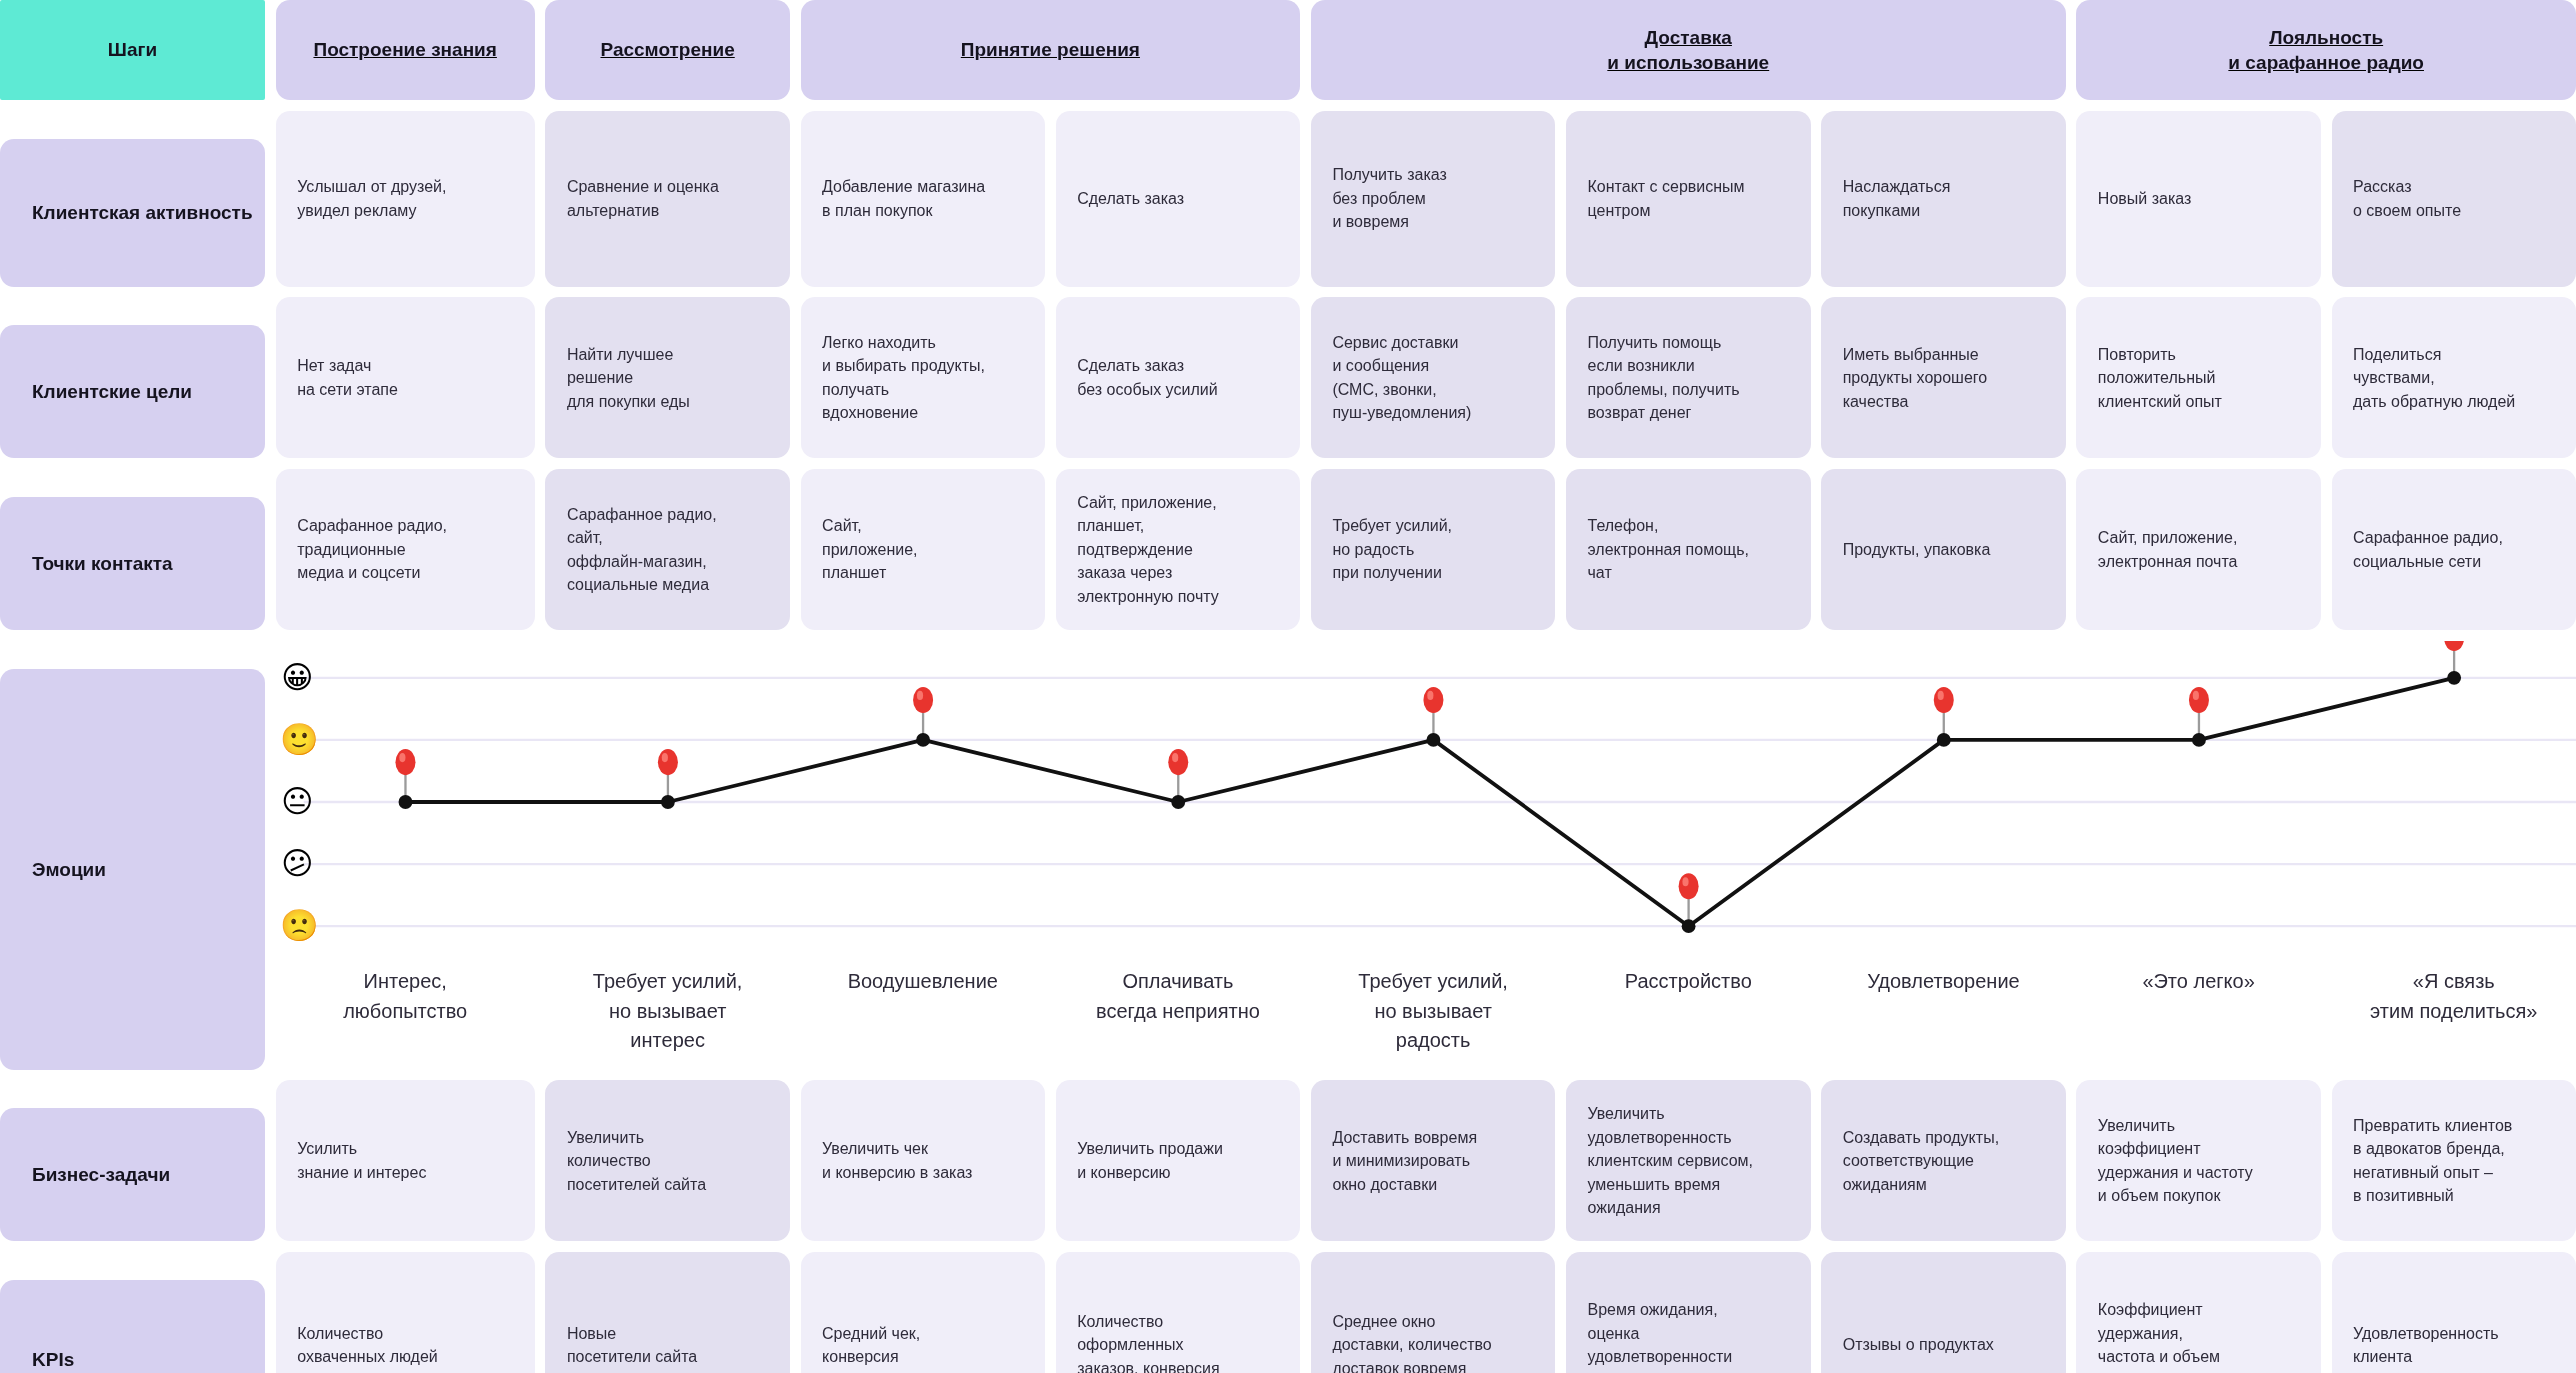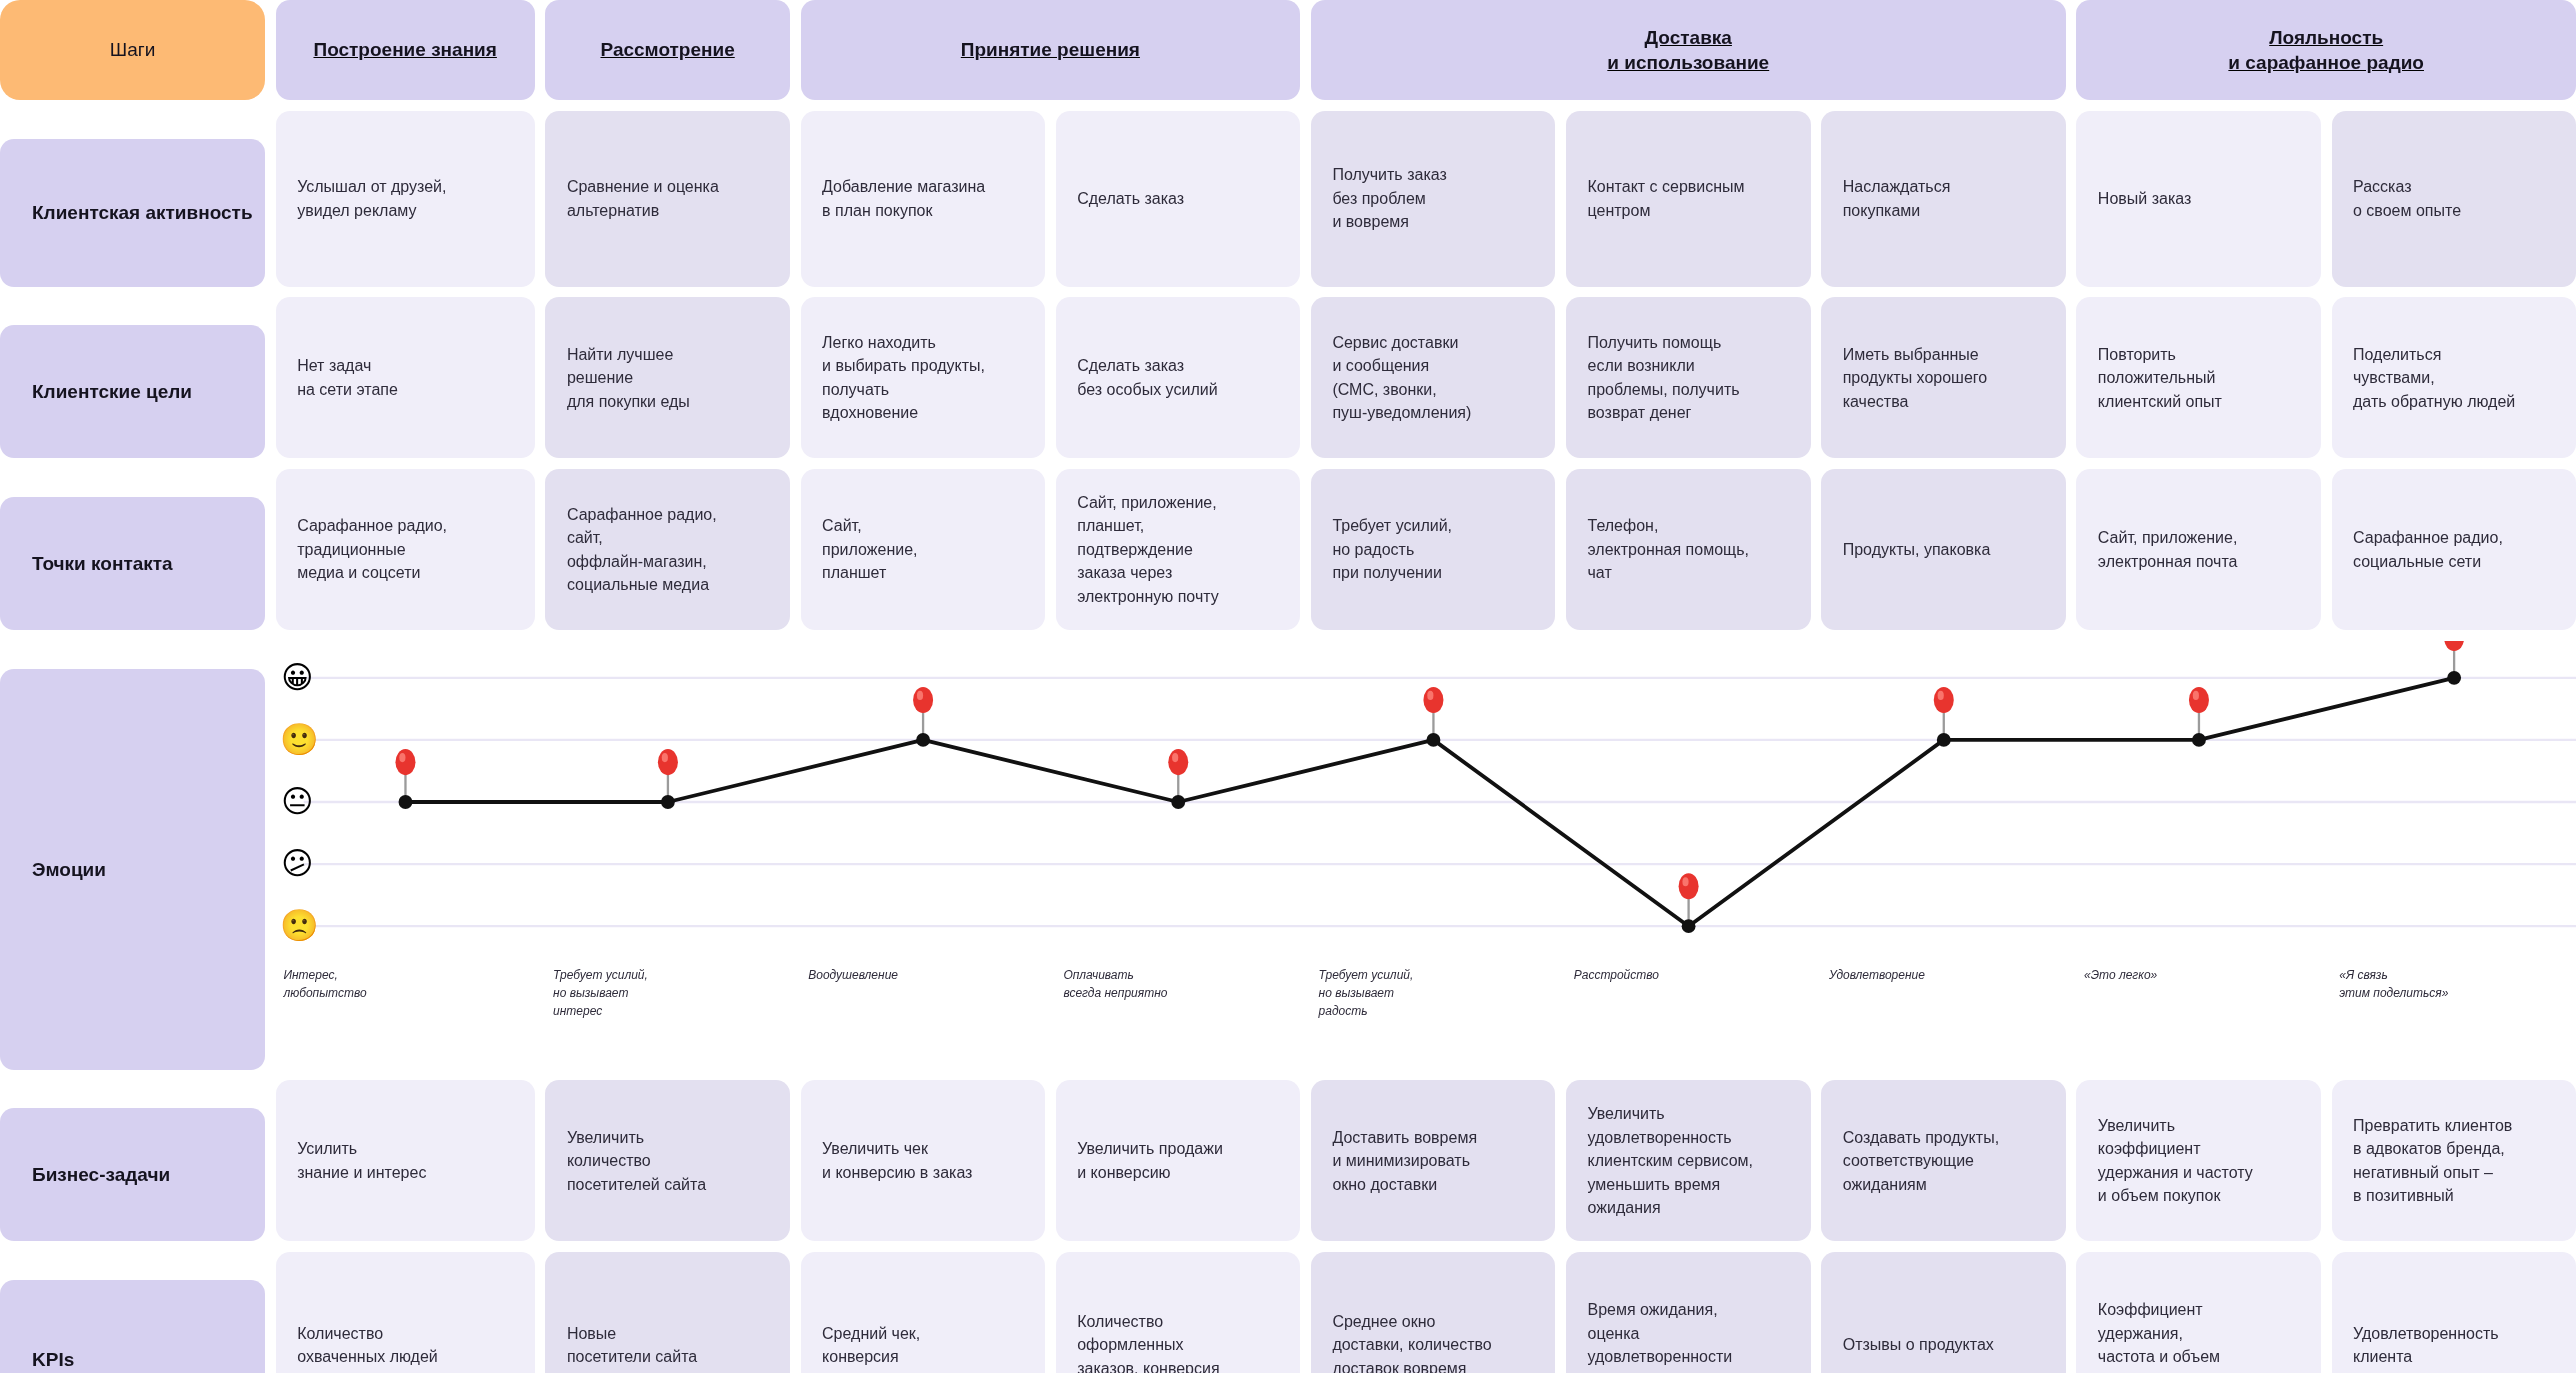--- a/index.html
+++ b/index.html
@@ -26,22 +26,22 @@
     border-radius: 14px;
     display: flex;
     align-items: center;
     padding-left: 32px;
     font-size: 19px;
     font-weight: bold;
     color: #15131f;
     line-height: 1.32;
     margin-top: 28px;
   }
-  .corner-cell { background: #fdba74; border-radius: 20px; display:flex; align-items:center; justify-content:center;
-                 font-size: 19px; font-weight: normal; color:#15131f; }
+  .corner-cell { background: #5eead4; border-radius: 2px; display:flex; align-items:center; justify-content:center;
+                 font-size: 19px; font-weight: bold; color:#15131f; }
 
   
   .band {
     display: grid;
     grid-template-columns:
       167px 167px 167px 167px 167px 167px 167px 167px 167px;
     gap: 10.7px;
   }
   
   .band, .headerband, .emolabels {
@@ -98,26 +98,26 @@
   }
   .emoji {
     position: absolute; left: 4.6px; width: 34px; height: 34px;
     font-size: 31px; line-height: 34px; text-align: center;
     transform: translateY(-50%);
   }
   .emolabels {
     margin-top: 4.6px;
   }
   .emolabel {
-    font-size: 12px;
+    text-align: center;
+    font-size: 20px;
     line-height: 1.47;
     color: #2e2b3a;
     white-space: pre-line;
     padding: 0 7.7px;
-    font-style: italic;
   }
 </style>
 </head>
 <body>
 
 <div id="map">
 
   <div class="corner-cell">
     <span>Шаги</span>
   </div>

